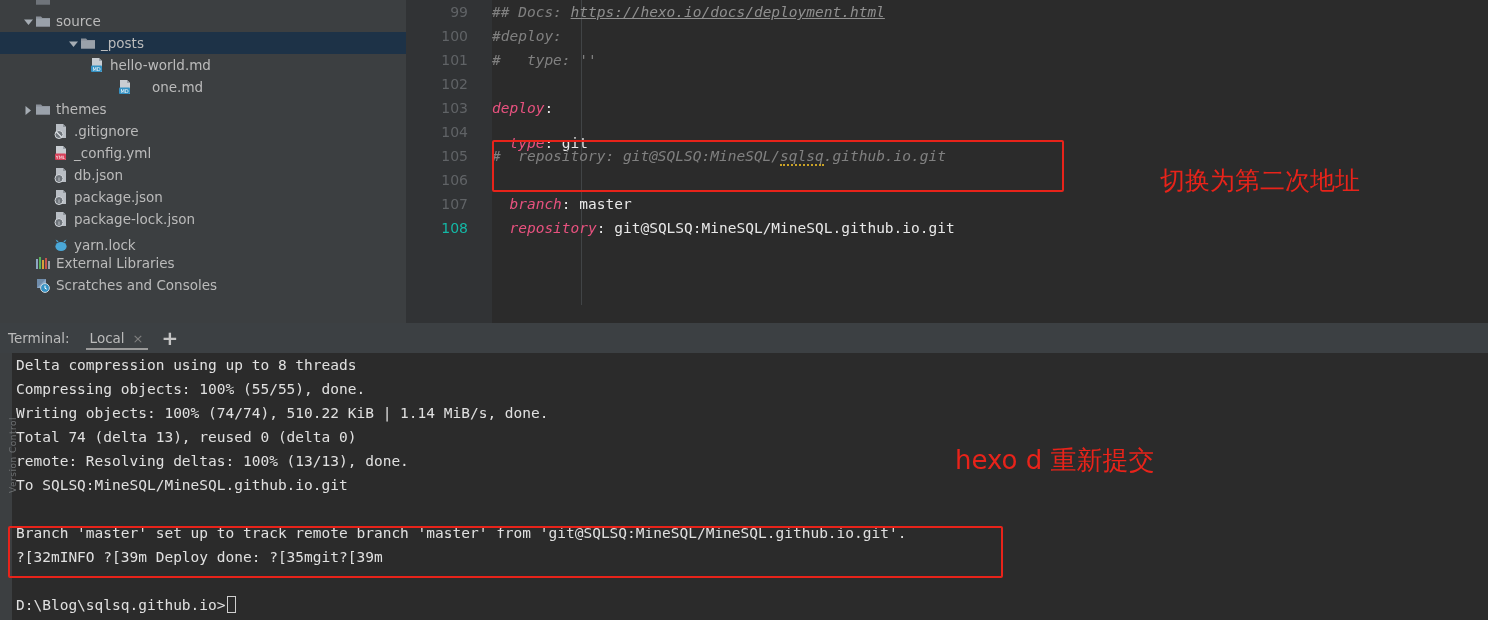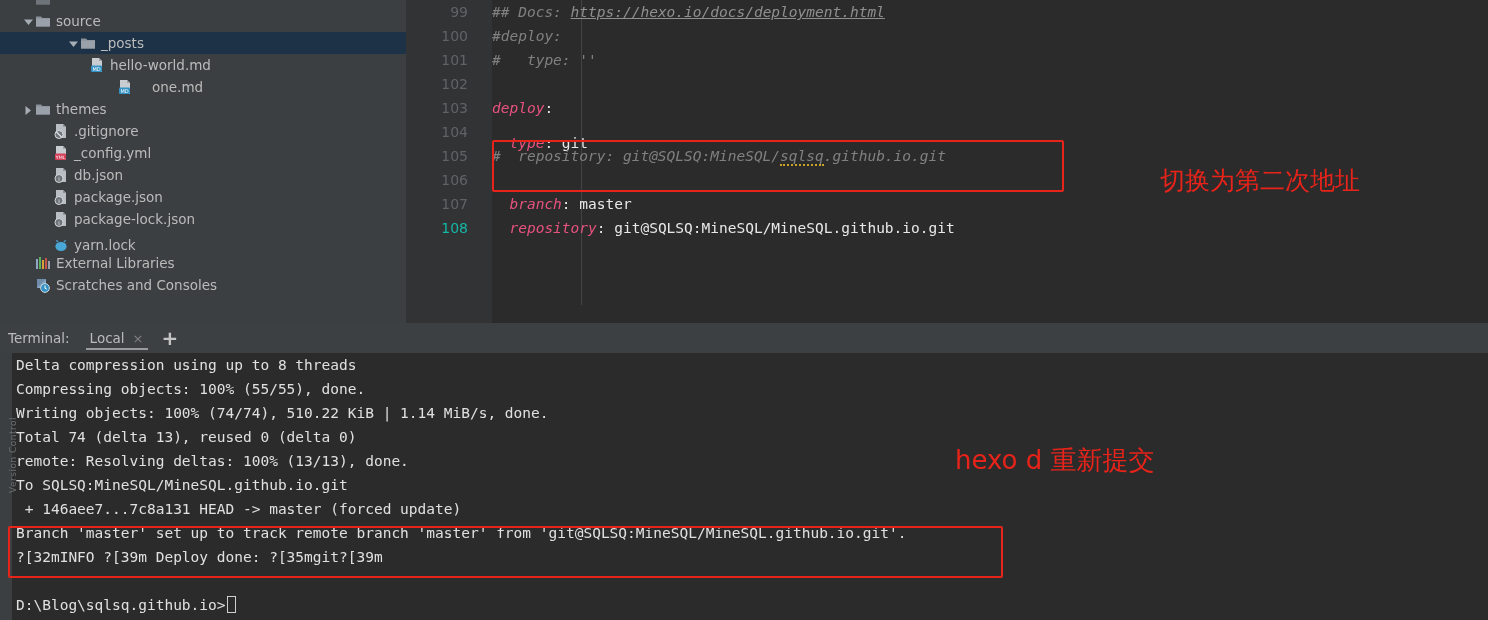--- a/index.html
+++ b/index.html
@@ -363,21 +363,20 @@
       <span class="vtext">Version Control</span>
     </div>
 
     <div id="term-output">
         <div class="tline" style="top: 0px;">Delta compression using up to 8 threads</div>
         <div class="tline" style="top: 24px;">Compressing objects: 100% (55/55), done.</div>
         <div class="tline" style="top: 48px;">Writing objects: 100% (74/74), 510.22 KiB | 1.14 MiB/s, done.</div>
         <div class="tline" style="top: 72px;">Total 74 (delta 13), reused 0 (delta 0)</div>
         <div class="tline" style="top: 96px;">remote: Resolving deltas: 100% (13/13), done.</div>
         <div class="tline" style="top: 120px;">To SQLSQ:MineSQL/MineSQL.github.io.git</div>
-        <div class="tline" style="top: 144px;"> + 146aee7...7c8a131 HEAD -&gt; master (forced update)</div>
         <div class="tline" style="top: 168px;">Branch 'master' set up to track remote branch 'master' from 'git@SQLSQ:MineSQL/MineSQL.github.io.git'.</div>
         <div class="tline" style="top: 192px;">?[32mINFO ?[39m Deploy done: ?[35mgit?[39m</div>
         <div class="tline" style="top: 216px;"></div>
         <div class="tline" style="top: 240px;">D:\Blog\sqlsq.github.io&gt;<span class="term-cursor"></span></div>
       </div>
 
     <div class="red-box" style="left:8px; top:203px; width:995px; height:52px;"></div>
 
     <div class="red-note" style="left:955px; top:120px; font-size:26px;">hexo d 重新提交</div>
   </div>

